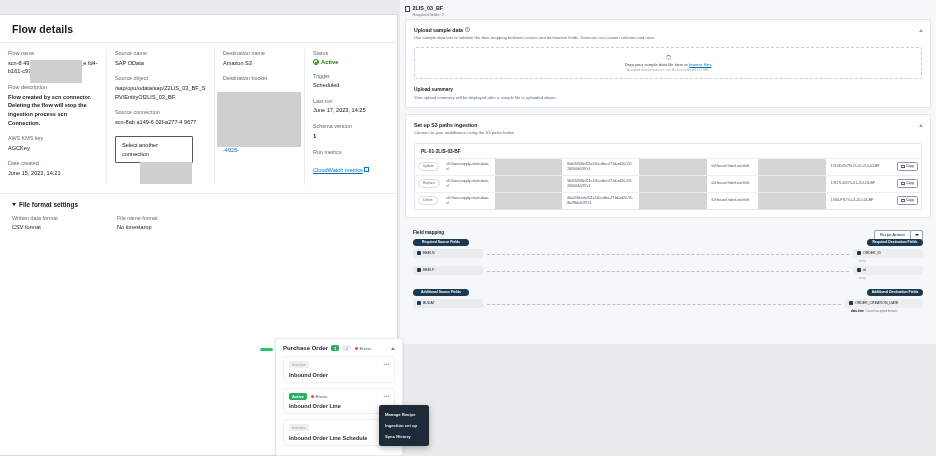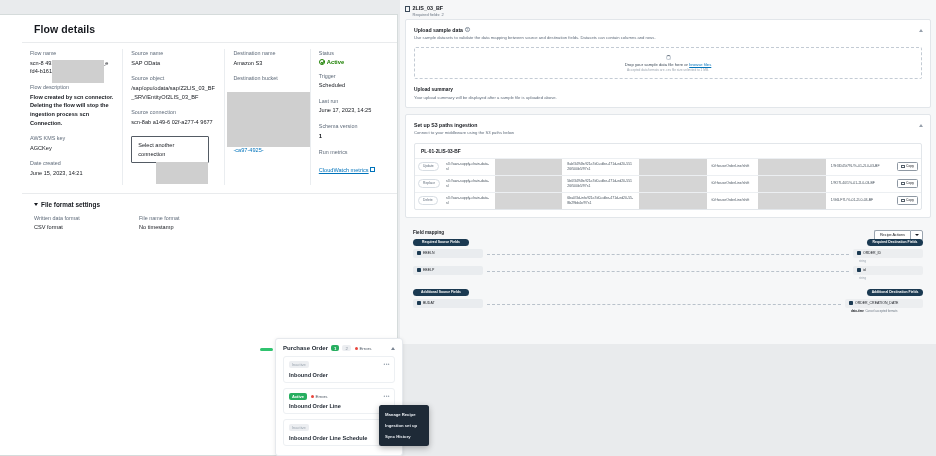--- a/index.html
+++ b/index.html
@@ -7,21 +7,21 @@
     width: 936px; height: 456px;
     background: #e9ebed;
     font-family: "Liberation Sans", sans-serif;
     overflow: hidden;
   }
   .stage { position: relative; width: 936px; height: 456px; }
 
   
   .flow-panel {
     position: absolute; left: 0; top: 14px; width: 398px; height: 442px;
-    background: #ffffff; border: 1px solid #d5dbdb; border-left: none; padding-left: 22px;
+    background: #ffffff; border: 1px solid #d5dbdb; border-left: none;
   }
   .flow-head {
     padding: 8px 12px 7px 12px;
     border-bottom: 1px solid #e9ebed;
   }
   .flow-head h1 { font-size: 10.5px; color: #16191f; font-weight: bold; letter-spacing: .1px; }
 
   .flow-cols { display: flex; padding: 6px 0 8px 0; }
   .fcol { padding: 0 8px; position: relative; }
   .fcol.c1 { width: 106px; }

